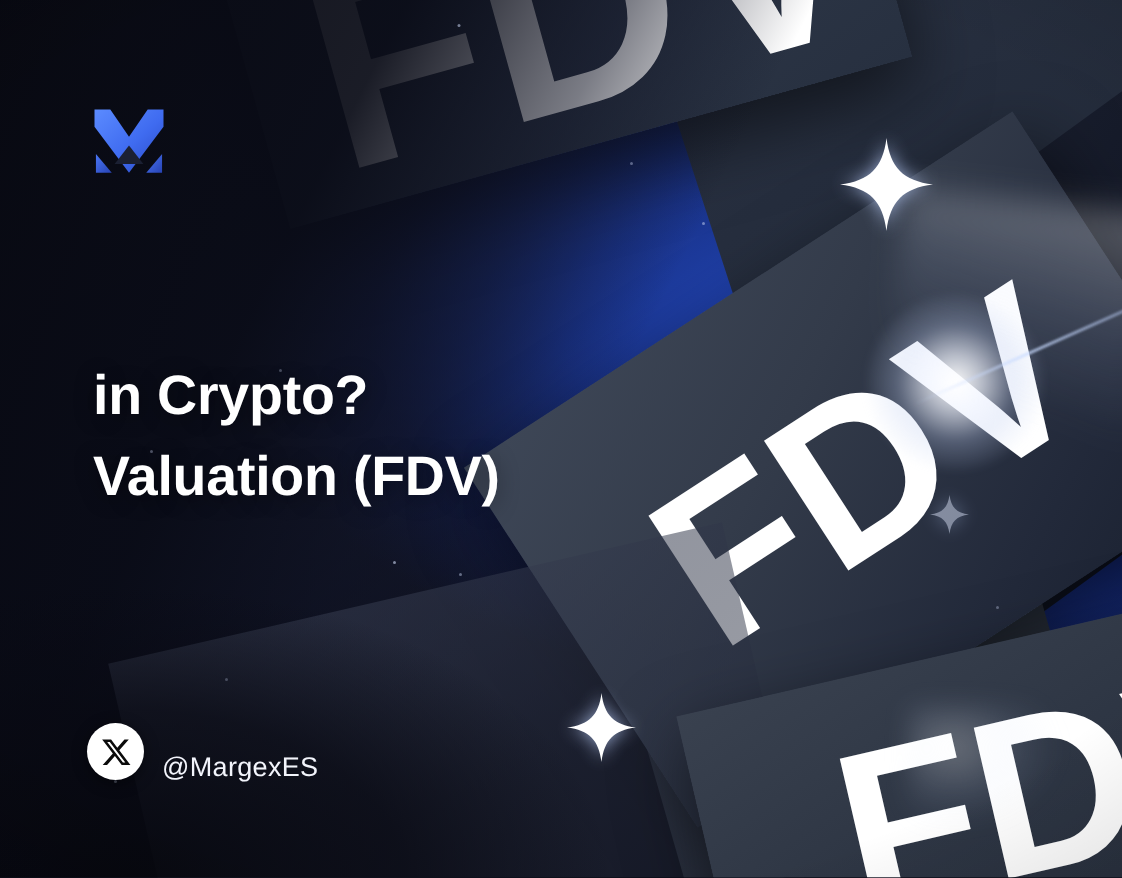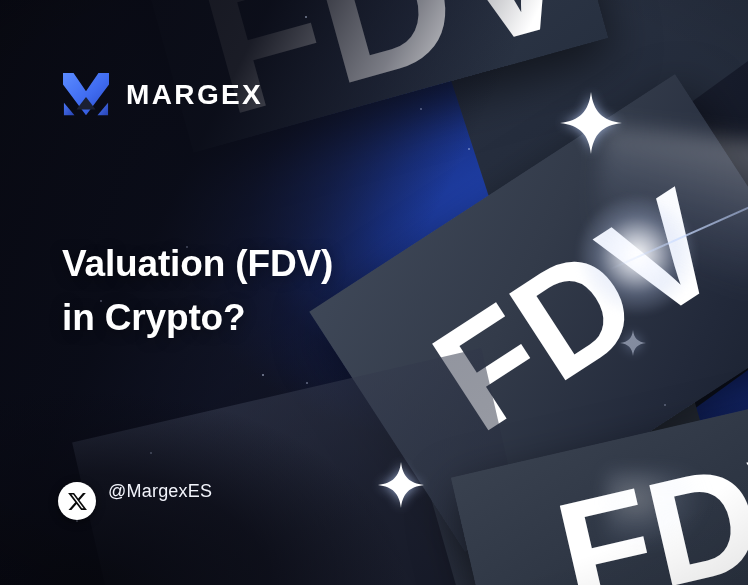--- a/index.html
+++ b/index.html
@@ -197,21 +197,21 @@
     font-weight:700;
     line-height:1.46;
     letter-spacing:-.004em;
     text-shadow:0 2px 14px rgba(0,0,0,.42);
   }
   #headline .hl-line{ display:block; white-space:nowrap; }
 
   
   #social-row{
     position:absolute; left:58px; top:482px;
-    display:flex; align-items:flex-start; gap:12px;
+    display:flex; align-items:flex-end; gap:12px;
   }
   #x-badge{
     width:38px; height:38px; border-radius:50%;
     background:#ffffff;
     display:flex; align-items:center; justify-content:center;
     box-shadow:0 2px 10px rgba(0,0,0,.45);
   }
   #x-badge svg{ display:block; }
   #social-handle{
     color:#f2f4fb;
@@ -309,26 +309,25 @@
 
           <path d="M50 52 L30 78 L50 78 Z" fill="#1b2033"></path>
           <path d="M50 52 L70 78 L50 78 Z" fill="#1b2033"></path>
 
           <path d="M2 60 L24 60 L24 94 L2 94 Z" fill="url(#gMark2)" opacity="0"></path>
 
           <path d="M4 64 L26 90 L4 90 Z" fill="url(#gMark2)"></path>
           <path d="M96 64 L74 90 L96 90 Z" fill="url(#gMark2)"></path>
         </svg>
       </span>
-      <span id="logo-word">MARGEX</span>
     </div>
 
     <h1 id="headline">
+      <span class="hl-line">in Crypto?</span>
       <span class="hl-line">Valuation (FDV)</span>
-      <span class="hl-line">in Crypto?</span>
     </h1>
 
     <div id="social-row">
       <span id="x-badge">
         <svg width="21" height="21" viewBox="0 0 24 24" aria-hidden="true">
           <path fill="#0b0b0b" d="M18.244 2.25h3.308l-7.227 8.26 8.502 11.24H16.17l-5.214-6.817L4.99 21.75H1.68l7.73-8.835L1.254 2.25H8.08l4.713 6.231zm-1.161 17.52h1.833L7.084 4.126H5.117z"></path>
         </svg>
       </span>
       <span id="social-handle">@MargexES</span>
     </div>

